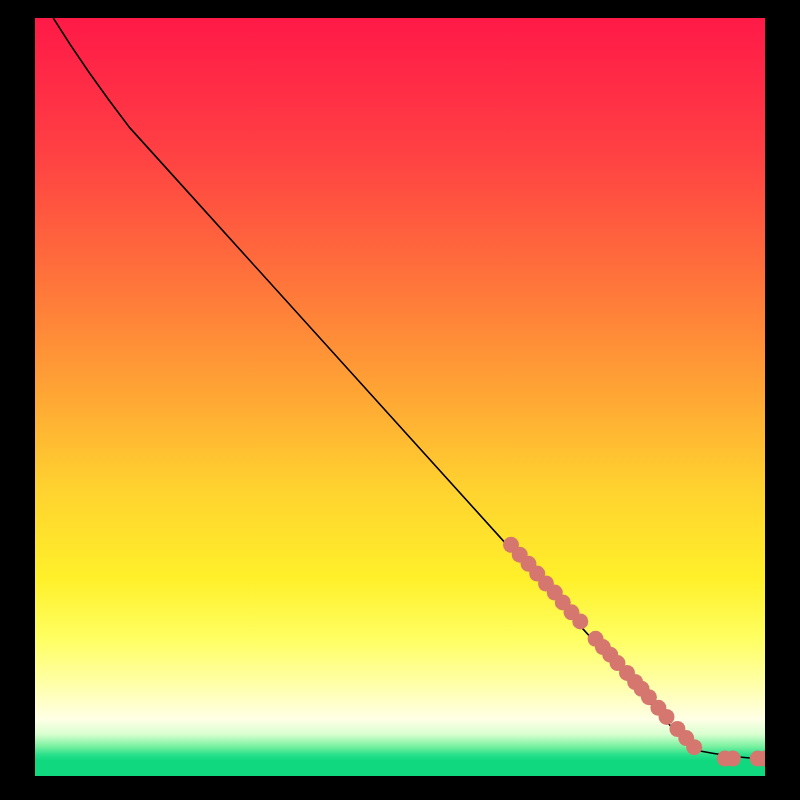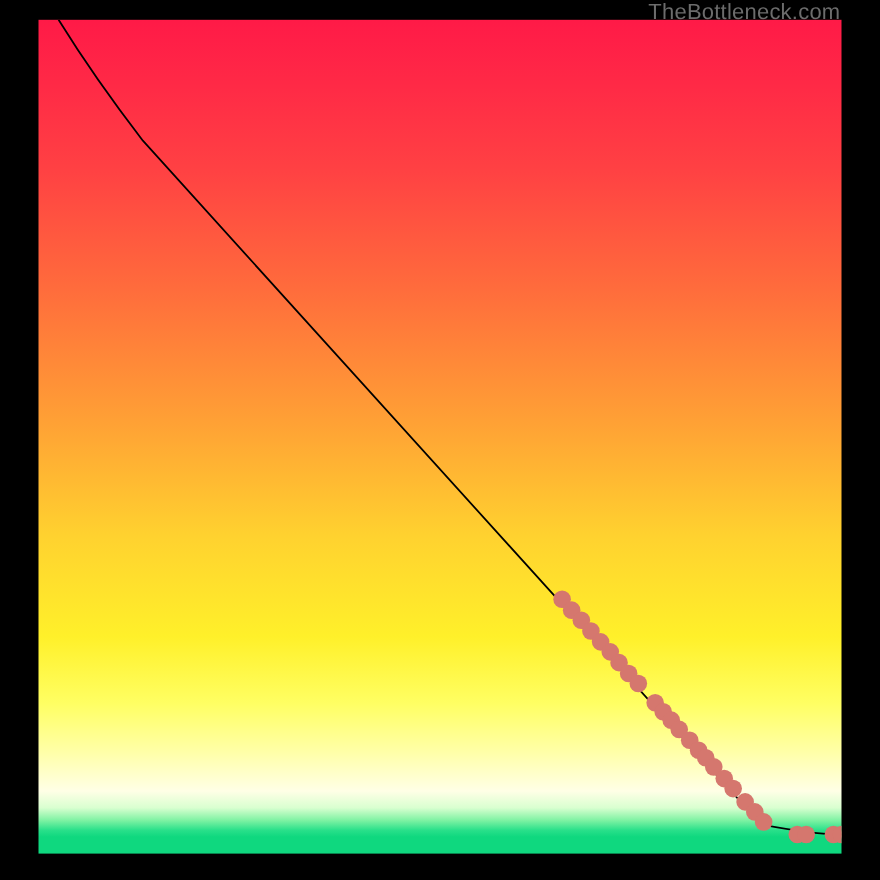--- a/index.html
+++ b/index.html
@@ -66,21 +66,20 @@
   }
   .pt {
     fill: #d5776e;
     stroke: none;
   }
 </style>
 </head>
 <body>
 
 <div class="frame">
-  <div class="attribution">TheBottleneck.com</div>
 
   <div class="plot">
     <svg class="overlay" viewBox="0 0 730 758" preserveAspectRatio="none">
       <path id="curve-path" class="curve" d="M 18.25 0 Q 51.1 53.059999999999945 94.9 109.90999999999997 L 657 731.47 Q 704.4499999999999 740.566 730 740.566"></path>
       <g id="points-group">
           <circle cx="476.0" cy="526.8" r="8" class="pt" fill="#d5776e"></circle>
           <circle cx="484.7" cy="536.7" r="8" class="pt" fill="#d5776e"></circle>
           <circle cx="493.5" cy="545.8" r="8" class="pt" fill="#d5776e"></circle>
           <circle cx="502.2" cy="555.6" r="8" class="pt" fill="#d5776e"></circle>
           <circle cx="511.0" cy="565.5" r="8" class="pt" fill="#d5776e"></circle>

